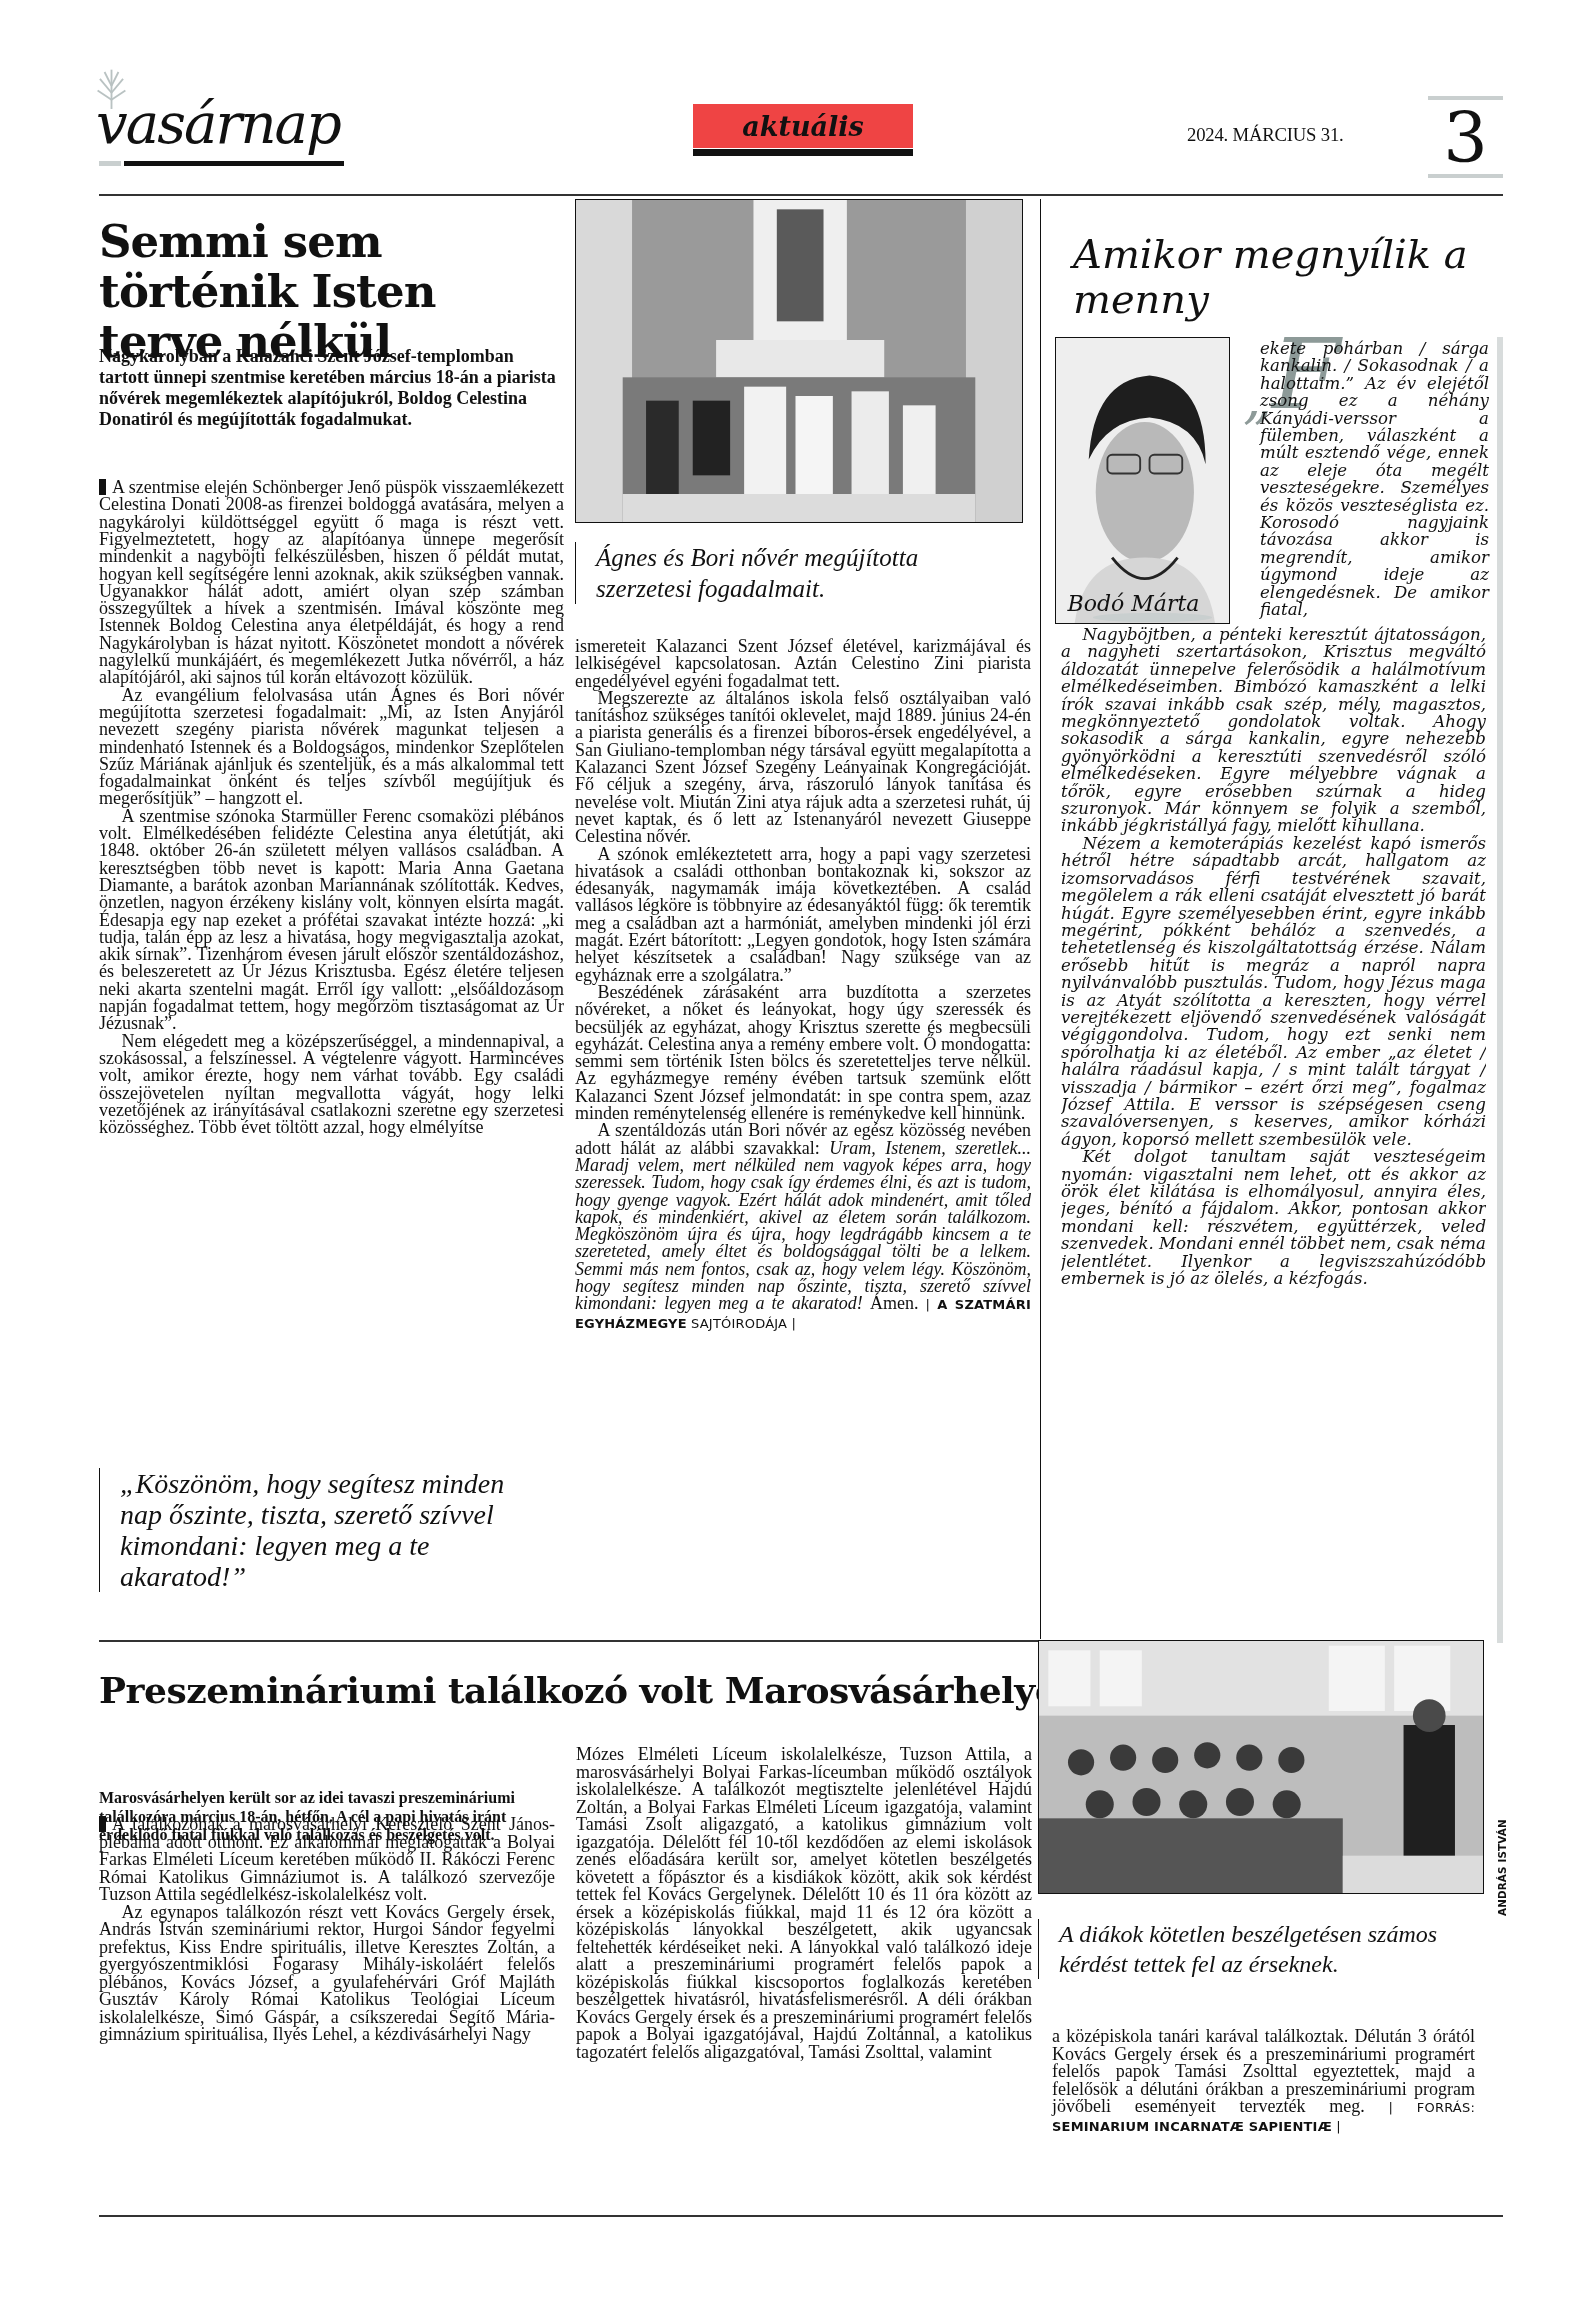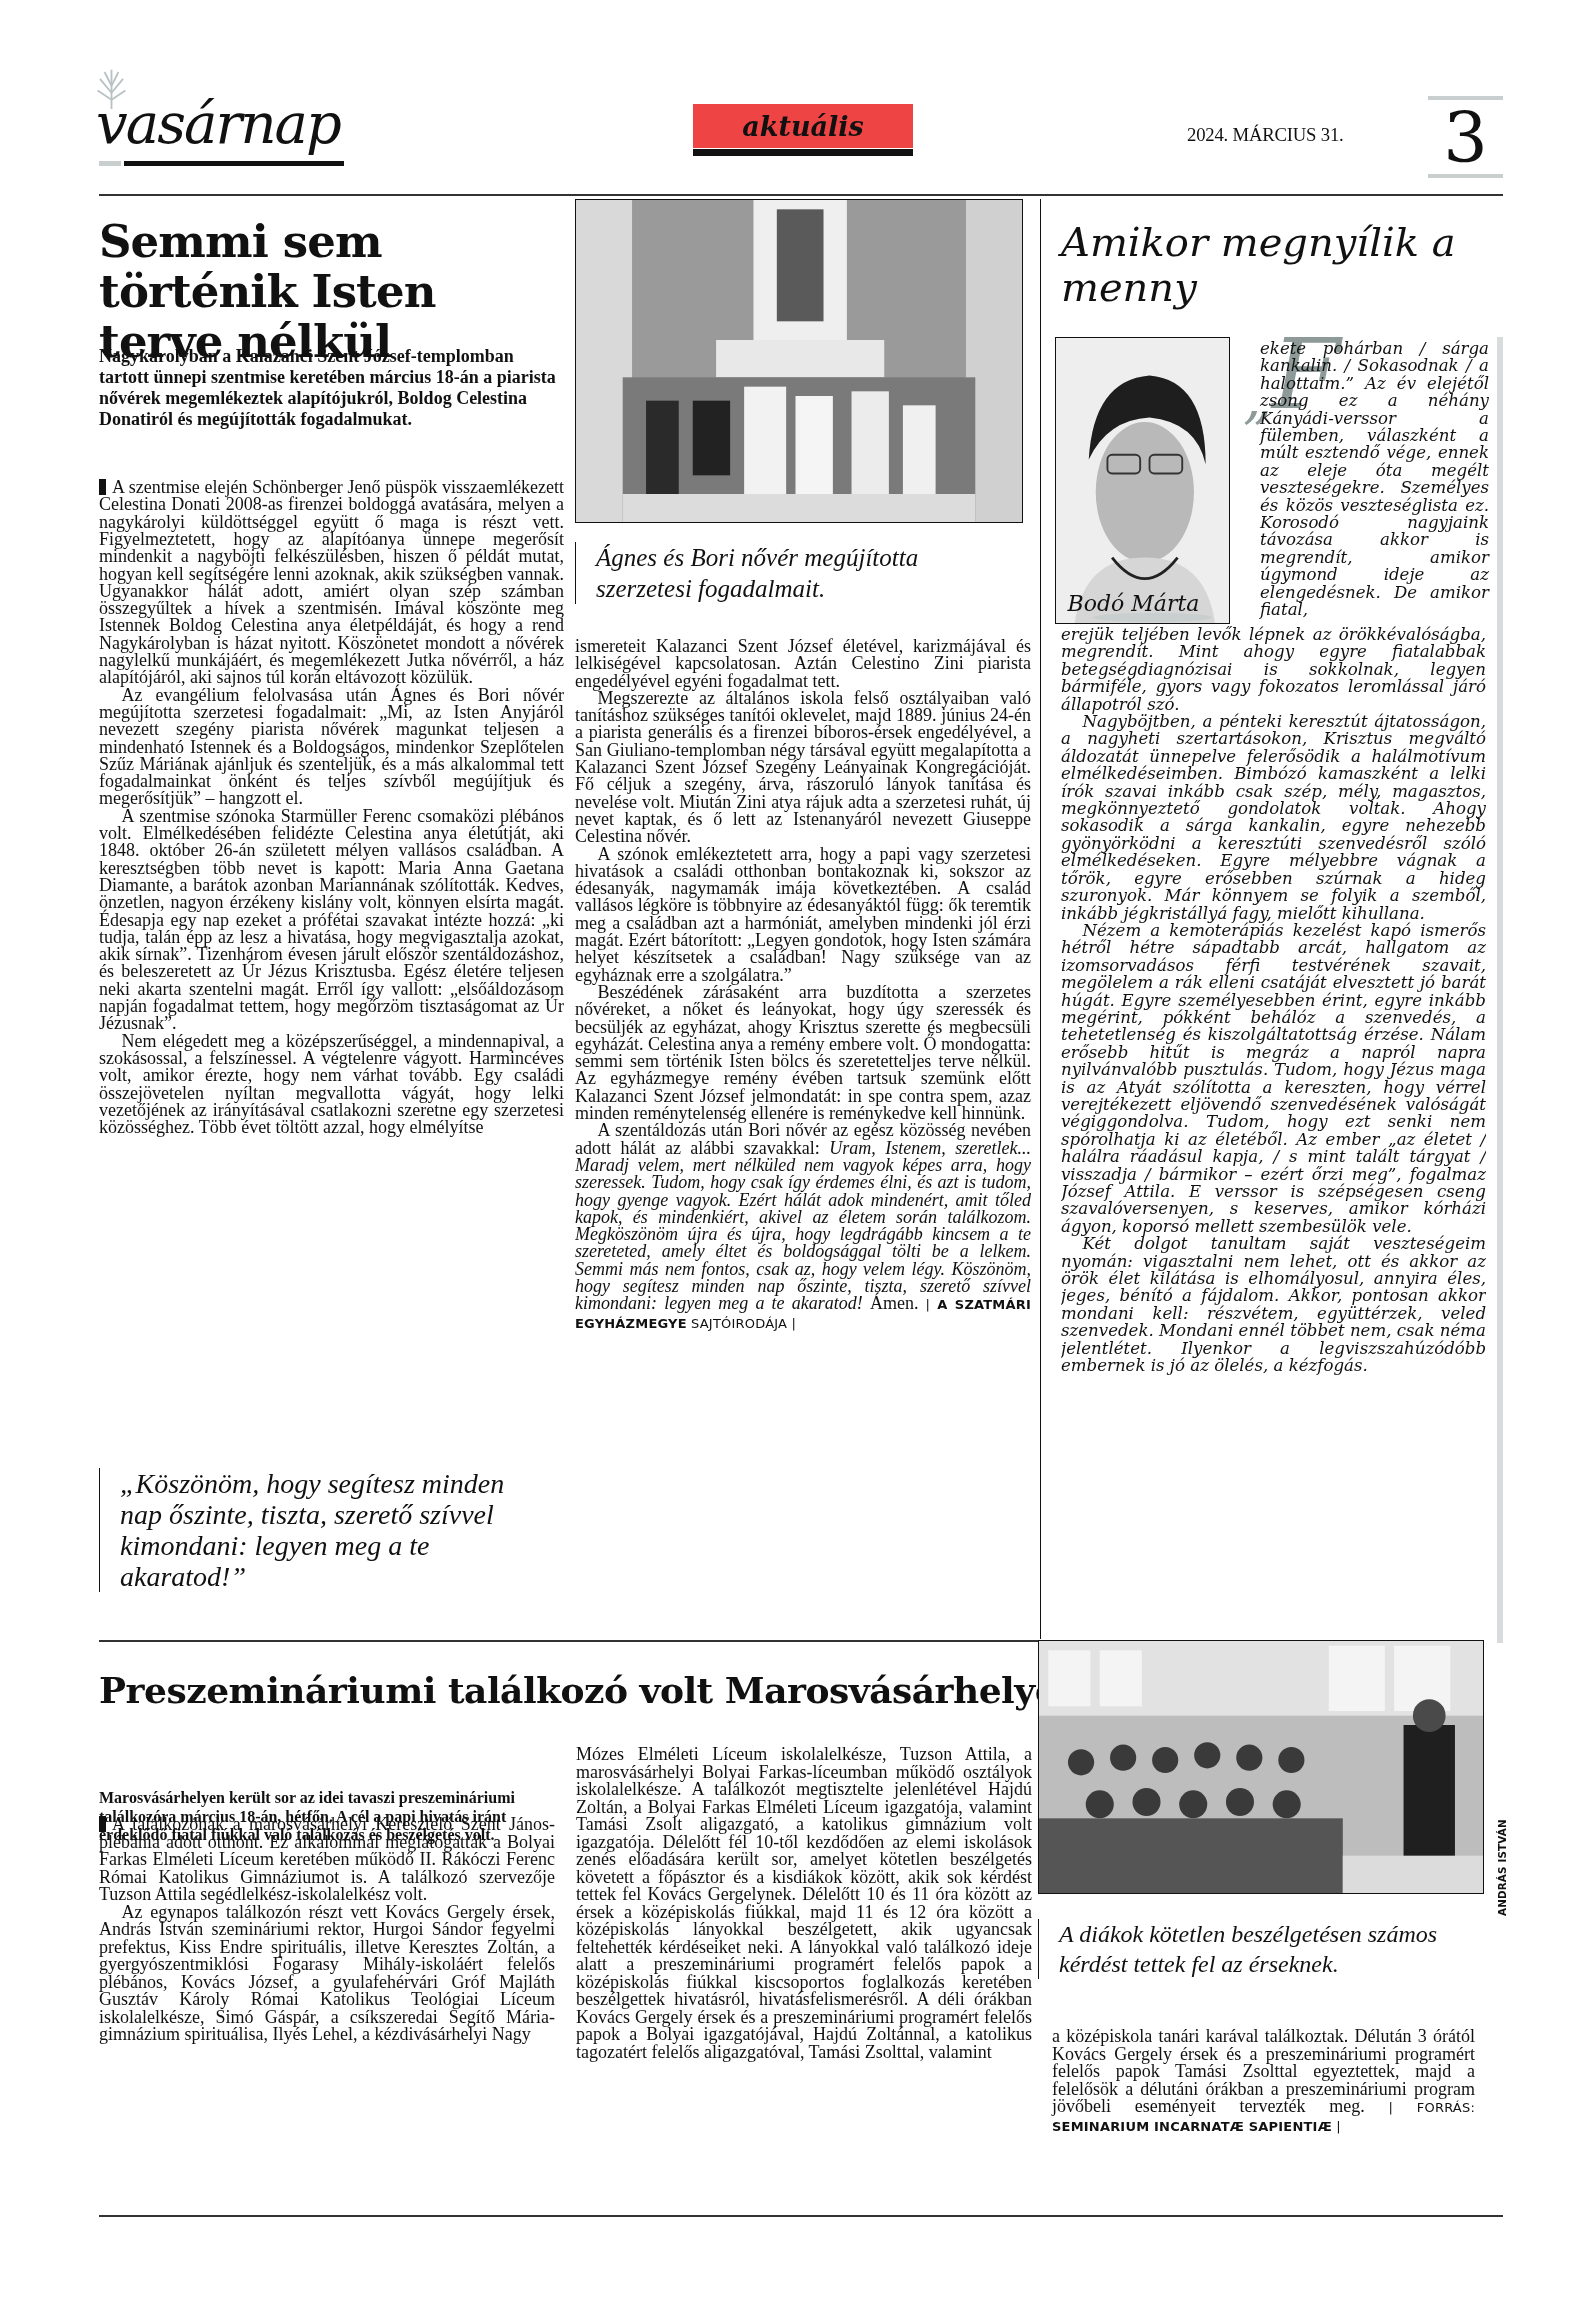--- a/index.html
+++ b/index.html
@@ -128,21 +128,21 @@
 
 <div class="abs body col2">
   <p class="noindent">ismereteit Kalazanci Szent József életével, karizmájával és lelkiségével kapcsolatosan. Aztán Celestino Zini piarista engedélyével egyéni fogadalmat tett.</p>
   <p>Megszerezte az általános iskola felső osztályaiban való tanításhoz szükséges tanítói oklevelet, majd 1889. június 24-én a piarista generális és a firenzei bíboros-érsek engedélyével, a San Giuliano-templomban négy társával együtt megalapította a Kalazanci Szent József Szegény Leányainak Kongregációját. Fő céljuk a szegény, árva, rászoruló lányok tanítása és nevelése volt. Miután Zini atya rájuk adta a szerzetesi ruhát, új nevet kaptak, és ő lett az Istenanyáról nevezett Giuseppe Celestina nővér.</p>
   <p>A szónok emlékeztetett arra, hogy a papi vagy szerzetesi hivatások a családi otthonban bontakoznak ki, sokszor az édesanyák, nagymamák imája következtében. A család vallásos légköre is többnyire az édesanyáktól függ: ők teremtik meg a családban azt a harmóniát, amelyben mindenki jól érzi magát. Ezért bátorított: „Legyen gondotok, hogy Isten számára helyet készítsetek a családban! Nagy szüksége van az egyháznak erre a szolgálatra.”</p>
   <p>Beszédének zárásaként arra buzdította a szerzetes nővéreket, a nőket és leányokat, hogy úgy szeressék és becsüljék az egyházat, ahogy Krisztus szerette és megbecsüli egyházát. Celestina anya a remény embere volt. Ő mondogatta: semmi sem történik Isten bölcs és szeretetteljes terve nélkül. Az egyházmegye remény évében tartsuk szemünk előtt Kalazanci Szent József jelmondatát: in spe contra spem, azaz minden reménytelenség ellenére is reménykedve kell hinnünk.</p>
   <p><span>A szentáldozás után Bori nővér az egész közösség nevében adott hálát az alábbi szavakkal: </span><i>Uram, Istenem, szeretlek... Maradj velem, mert nélküled nem vagyok képes arra, hogy szeressek. Tudom, hogy csak így érdemes élni, és azt is tudom, hogy gyenge vagyok. Ezért hálát adok mindenért, amit tőled kapok, és mindenkiért, akivel az életem során találkozom. Megköszönöm újra és újra, hogy legdrágább kincsem a te szereteted, amely éltet és boldogsággal tölti be a lelkem. Semmi más nem fontos, csak az, hogy velem légy. Köszönöm, hogy segítesz minden nap őszinte, tiszta, szerető szívvel kimondani: legyen meg a te akaratod!</i><span> Ámen. </span><span class="source-tag">| <b>A SZATMÁRI EGYHÁZMEGYE</b><span> SAJTÓIRODÁJA</span> |</span></p>
 </div>
 
 <div class="abs col3-rule"></div>
-<h2 class="abs h2" style="margin:0">Amikor megnyílik a menny</h2>
+<h2 class="abs h2" style="margin:12px">Amikor megnyílik a menny</h2>
 <div class="abs box3"></div>
 <div class="abs box3-side"></div>
 <div class="abs portrait" aria-label="author-portrait">
   <svg width="100%" height="100%" viewBox="0 0 370 610" preserveAspectRatio="none">
     <rect width="370" height="610" fill="#eeeeee"></rect>
     <ellipse cx="190" cy="330" rx="105" ry="150" fill="#b9b9b9"></ellipse>
     <path d="M70 260 Q80 90 200 80 Q320 90 320 270 Q300 180 200 170 Q110 175 70 260Z" fill="#1e1e1e"></path>
     <rect x="110" y="250" width="70" height="40" rx="10" fill="none" stroke="#333" stroke-width="4"></rect>
     <rect x="200" y="250" width="70" height="40" rx="10" fill="none" stroke="#333" stroke-width="4"></rect>
     <path d="M40 610 Q60 470 190 470 Q320 470 340 610Z" fill="#d6d6d6"></path>
@@ -152,21 +152,20 @@
 <div class="abs portrait-name">Bodó Márta</div>
 <div class="abs portrait-oval"></div>
 
 <div class="abs dropcap"><span style="font-size:56px;vertical-align:-9.3px;">„</span><span>F</span></div>
 <div class="abs col3 col3-narrow" style="text-indent:0; padding-left:0;">
   <div style="float:left;width:0;height:52px;"></div>
   <span>ekete pohárban / sárga kankalin. / Sokasodnak / a halottaim.” Az év elejétől zsong ez a néhány Kányádi-verssor a fülemben, válaszként a múlt esztendő vége, ennek az eleje óta megélt veszteségekre. Személyes és közös veszteséglista ez. Korosodó nagyjaink távozása akkor is megrendít, amikor úgymond ideje az elengedésnek. De amikor fiatal,</span>
 </div>
 
 <div class="abs col3 col3-wide">
-  <p class="noindent">erejük teljében levők lépnek az örökkévalóságba, megrendít. Mint ahogy egyre fiatalabbak betegségdiagnózisai is sokkolnak, legyen bármiféle, gyors vagy fokozatos leromlással járó állapotról szó.</p>
   <p>Nagyböjtben, a pénteki keresztút ájtatosságon, a nagyheti szertartásokon, Krisztus megváltó áldozatát ünnepelve felerősödik a halálmotívum elmélkedéseimben. Bimbózó kamaszként a lelki írók szavai inkább csak szép, mély, magasztos, megkönnyeztető gondolatok voltak. Ahogy sokasodik a sárga kankalin, egyre nehezebb gyönyörködni a keresztúti szenvedésről szóló elmélkedéseken. Egyre mélyebbre vágnak a tőrök, egyre erősebben szúrnak a hideg szuronyok. Már könnyem se folyik a szemből, inkább jégkristállyá fagy, mielőtt kihullana.</p>
   <p>Nézem a kemoterápiás kezelést kapó ismerős hétről hétre sápadtabb arcát, hallgatom az izomsorvadásos férfi testvérének szavait, megölelem a rák elleni csatáját elvesztett jó barát húgát. Egyre személyesebben érint, egyre inkább megérint, pókként behálóz a szenvedés, a tehetetlenség és kiszolgáltatottság érzése. Nálam erősebb hitűt is megráz a napról napra nyilvánvalóbb pusztulás. Tudom, hogy Jézus maga is az Atyát szólította a kereszten, hogy vérrel verejtékezett eljövendő szenvedésének valóságát végiggondolva. Tudom, hogy ezt senki nem spórolhatja ki az életéből. Az ember „az életet / halálra ráadásul kapja, / s mint talált tárgyat / visszadja / bármikor – ezért őrzi meg”, fogalmaz József Attila. E verssor is szépségesen cseng szavalóversenyen, s keserves, amikor kórházi ágyon, koporsó mellett szembesülök vele.</p>
   <p>Két dolgot tanultam saját veszteségeim nyomán: vigasztalni nem lehet, ott és akkor az örök élet kilátása is elhomályosul, annyira éles, jeges, bénító a fájdalom. Akkor, pontosan akkor mondani kell: részvétem, együttérzek, veled szenvedek. Mondani ennél többet nem, csak néma jelentlétet. Ilyenkor a legviszszahúzódóbb embernek is jó az ölelés, a kézfogás.</p>
 </div>
 
 <div class="abs mid-rule"></div>
 <h1 class="abs h3" style="margin:0">Preszemináriumi találkozó volt Marosvásárhelyen</h1>
 <div class="abs lead2">Marosvásárhelyen került sor az idei tavaszi preszemináriumi találkozóra március 18-án, hétfőn. A cél a papi hivatás iránt érdeklődő fiatal fiúkkal való találkozás és beszélgetés volt.</div>
 
 <div class="abs body col4">

